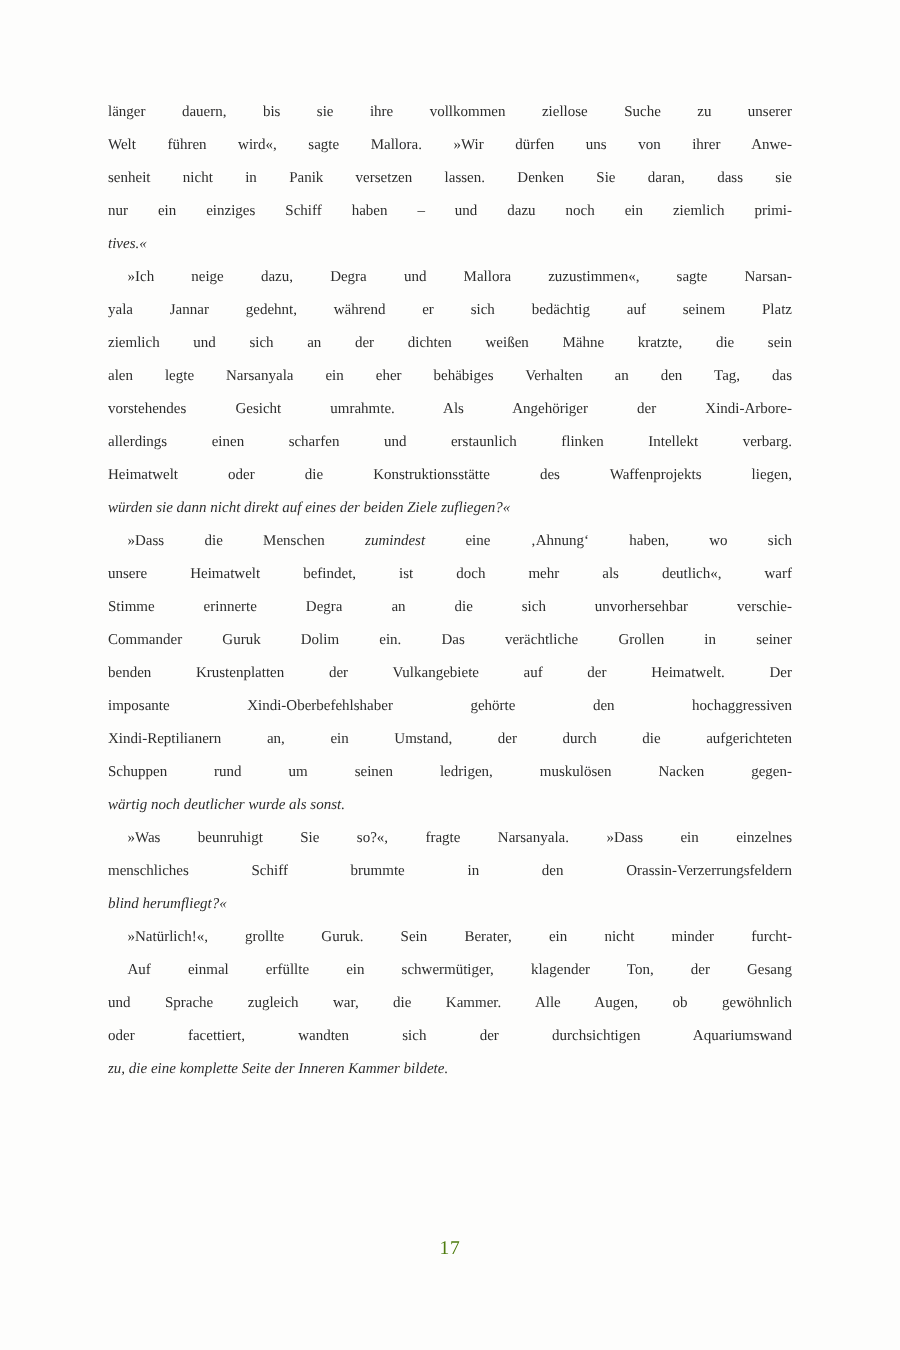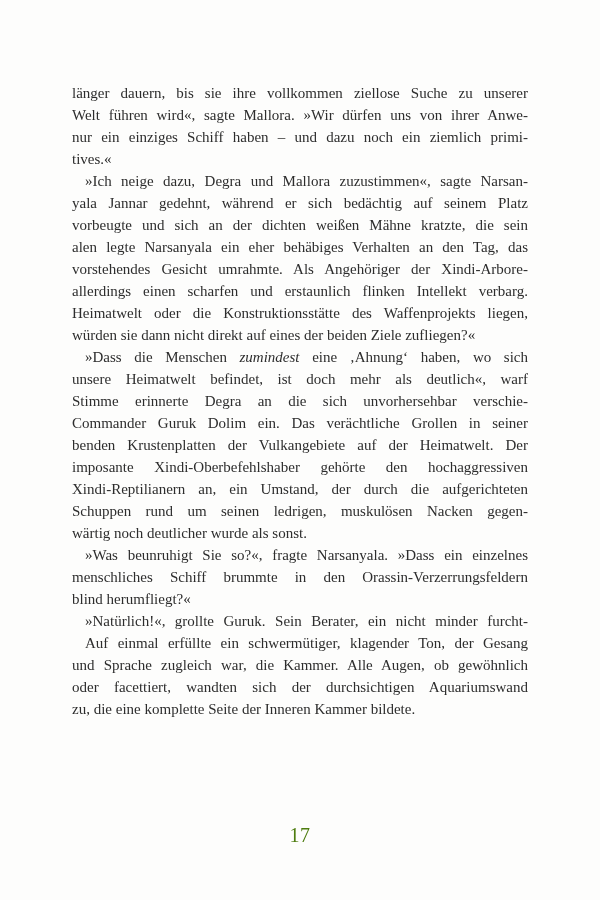--- a/index.html
+++ b/index.html
@@ -16,67 +16,69 @@
     position: relative;
     width: 600px;
     height: 900px;
     background: #fdfdfc;
     color: #2d2d2d;
     font-family: "Liberation Serif", "DejaVu Serif", serif;
   }
   .textblock {
     position: absolute;
     left: 72px;
-    top: 82px;
+    top: 64px;
     width: 456px;
-    font-size: 15px;
+    font-size: 10px;
     line-height: 22px;
   }
   .line {
     height: 22px;
     overflow: hidden;
     text-align: justify;
     text-align-last: justify;
     white-space: normal;
   }
   .line.end {
     text-align-last: left;
+    font-style: italic;
   }
   .line.ind {
     padding-left: 13px;
   }
   .em {
     font-style: italic;
     margin-top: 12px;
   }
   .pagenum {
     position: absolute;
     top: 824px;
     left: 0;
     width: 600px;
     text-align: center;
-    font-size: 20px;
+    font-size: 13px;
     letter-spacing: 0.5px;
     color: #4d7c0f;
   }
 </style>
 </head>
 <body>
 
 <div class="page">
   <div class="textblock">
 
     <div class="line">länger dauern, bis sie ihre vollkommen ziellose Suche zu unserer</div>
     <div class="line">Welt führen wird«, sagte Mallora. »Wir dürfen uns von ihrer Anwe-</div>
+    <div class="line">senheit nicht in Panik versetzen lassen. Denken Sie daran, dass sie</div>
     <div class="line">nur ein einziges Schiff haben – und dazu noch ein ziemlich primi-</div>
     <div class="line end">tives.«</div>
 
     <div class="line ind">»Ich neige dazu, Degra und Mallora zuzustimmen«, sagte Narsan-</div>
     <div class="line">yala Jannar gedehnt, während er sich bedächtig auf seinem Platz</div>
-    <div class="line">vorbeugte und sich an der dichten weißen Mähne kratzte, die sein</div>
+    <div class="line">ziemlich und sich an der dichten weißen Mähne kratzte, die sein</div>
     <div class="line">alen legte Narsanyala ein eher behäbiges Verhalten an den Tag, das</div>
     <div class="line">vorstehendes Gesicht umrahmte. Als Angehöriger der Xindi-Arbore-</div>
     <div class="line">allerdings einen scharfen und erstaunlich flinken Intellekt verbarg.</div>
     <div class="line">Heimatwelt oder die Konstruktionsstätte des Waffenprojekts liegen,</div>
     <div class="line end">würden sie dann nicht direkt auf eines der beiden Ziele zufliegen?«</div>
 
     <div class="line ind">
       <span>»Dass die Menschen </span><span class="em">zumindest</span><span> eine ‚Ahnung‘ haben, wo sich</span>
     </div>
     <div class="line">unsere Heimatwelt befindet, ist doch mehr als deutlich«, warf</div>

